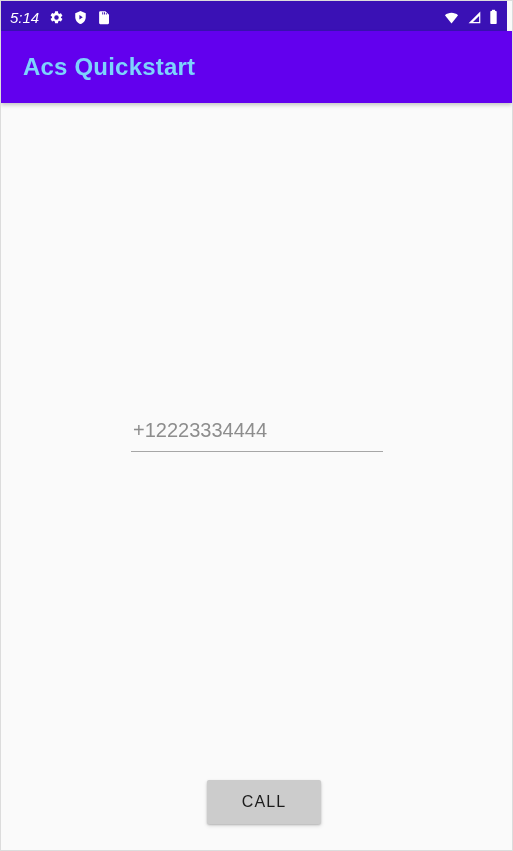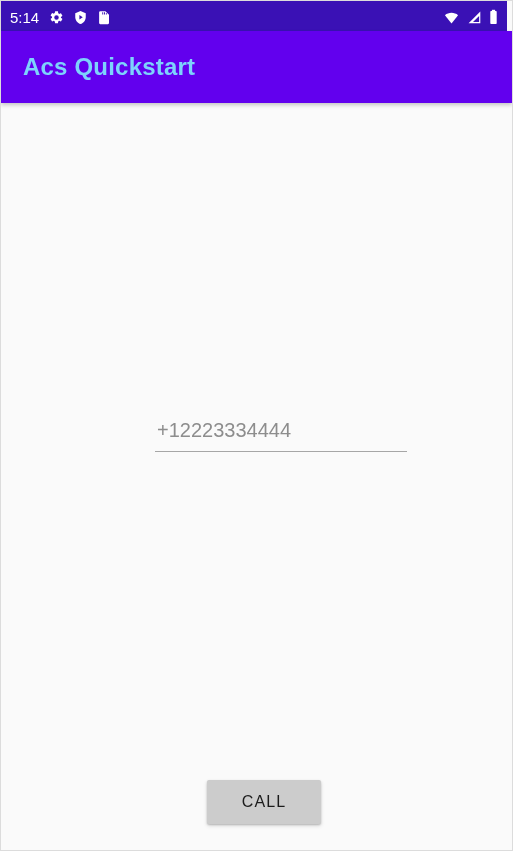--- a/index.html
+++ b/index.html
@@ -29,20 +29,21 @@
     position: absolute;
     top: 0;
     left: 0;
     right: 5px;
     height: 30px;
     background: #3a11b5;
     display: flex;
     align-items: center;
     padding: 16px 9px;
     box-sizing: border-box;
+    font-style: italic;
   }
   .status-left {
     display: flex;
     align-items: center;
     gap: 9px;
   }
   .status-time {
     color: #ffffff;
     font-size: 15px;
     font-family: "Liberation Sans", sans-serif;
@@ -104,21 +105,20 @@
     box-sizing: border-box;
     border: none;
     outline: none;
     background: transparent;
     font-family: "Liberation Sans", sans-serif;
     font-size: 20px;
     color: #7a7a7a;
     padding: 0 0 9px 2px;
     border-bottom: 1.5px solid #a6a6a6;
     border-radius: 0;
-    margin-left: 24px;
   }
   .phone-field::placeholder {
     color: #8d8d8d;
     opacity: 1;
   }
 
   .call-button {
     position: absolute;
     left: 206px;
     top: 677px;

